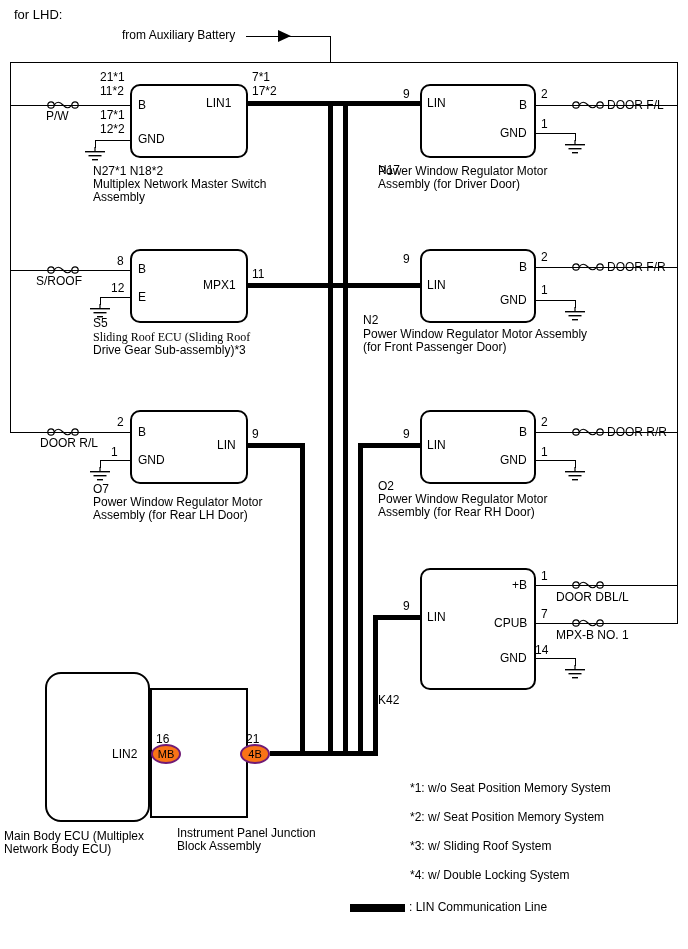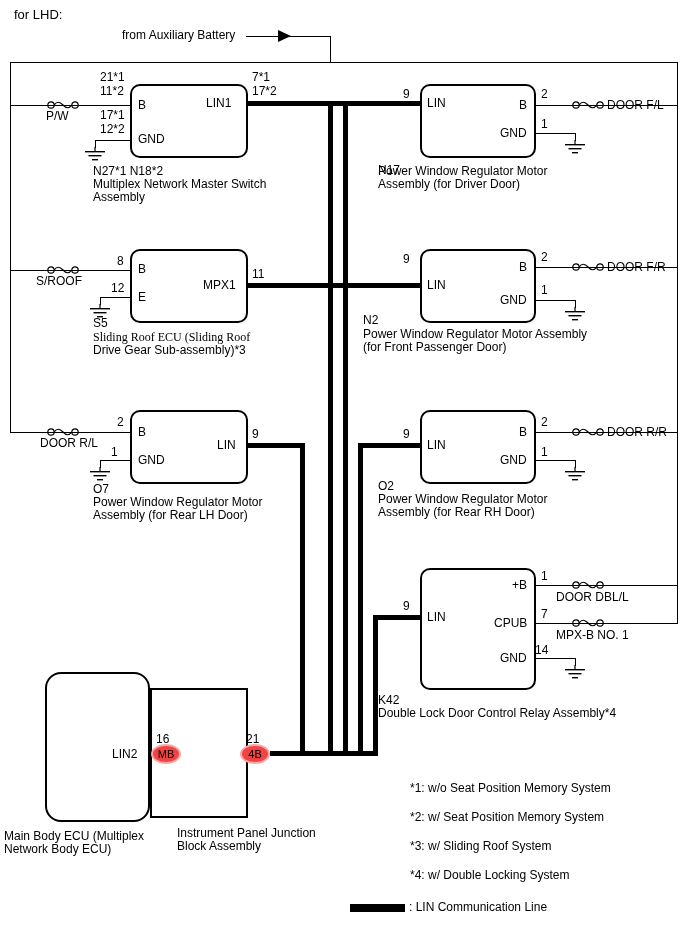--- a/index.html
+++ b/index.html
@@ -5,21 +5,21 @@
   * { margin:0; padding:0; box-sizing:border-box; }
   html,body { background:#ffffff; }
   #diagram { position:relative; width:688px; height:949px; background:#fff;
              font-family:"Liberation Sans", sans-serif; color:#000; overflow:hidden; }
   .t   { position:absolute; font-size:12px; line-height:13px; white-space:nowrap; }
   .big { font-size:13px; }
   .w   { position:absolute; background:#000; }
   .bus { position:absolute; background:#000; }
   .box { position:absolute; border:2px solid #000; border-radius:10px; background:#fff; }
   .rect{ position:absolute; border:2px solid #000; background:#fff; }
-  .oval{ position:absolute; border:2px solid #fca5a5; border-radius:50%; background:#ef4444;
+  .oval{ position:absolute; border:2px solid #701a75; border-radius:50%; background:#f97316;
          font-size:11px; display:flex; align-items:center; justify-content:center; }
   .icon{ position:absolute; }
   .arrow{ position:absolute; width:0; height:0; border-left:13px solid #000;
           border-top:6px solid transparent; border-bottom:6px solid transparent; }
 </style>
 </head>
 <body>
 
 <div id="diagram">
 
@@ -239,21 +239,20 @@
   <div class="t" style="left:541px;top:570px;">1</div>
   <div class="t" style="left:541px;top:608px;">7</div>
   <div class="t" style="left:535px;top:644px;">14</div>
   <div class="t" style="left:427px;top:611px;">LIN</div>
   <div class="t" style="left:512px;top:579px;">+B</div>
   <div class="t" style="left:494px;top:617px;">CPUB</div>
   <div class="t" style="left:500px;top:652px;">GND</div>
   <div class="t" style="left:556px;top:591px;">DOOR DBL/L</div>
   <div class="t" style="left:556px;top:629px;">MPX-B NO. 1</div>
   <div class="t" style="left:378px;top:694px;text-align:center;">K42</div>
-  <div class="t" style="left:378px;top:707px;">Double Lock Door Control Relay Assembly*4</div>
 
   <div class="t" style="left:112px;top:748px;">LIN2</div>
   <div class="t" style="left:156px;top:733px;">16</div>
   <div class="t" style="left:246px;top:733px;">21</div>
   <div class="t" style="left:4px;top:830px;">Main Body ECU (Multiplex</div>
   <div class="t" style="left:4px;top:843px;">Network Body ECU)</div>
   <div class="t" style="left:177px;top:827px;">Instrument Panel Junction</div>
   <div class="t" style="left:177px;top:840px;">Block Assembly</div>
 
   <div class="t" style="left:410px;top:782px;">*1: w/o Seat Position Memory System</div>

